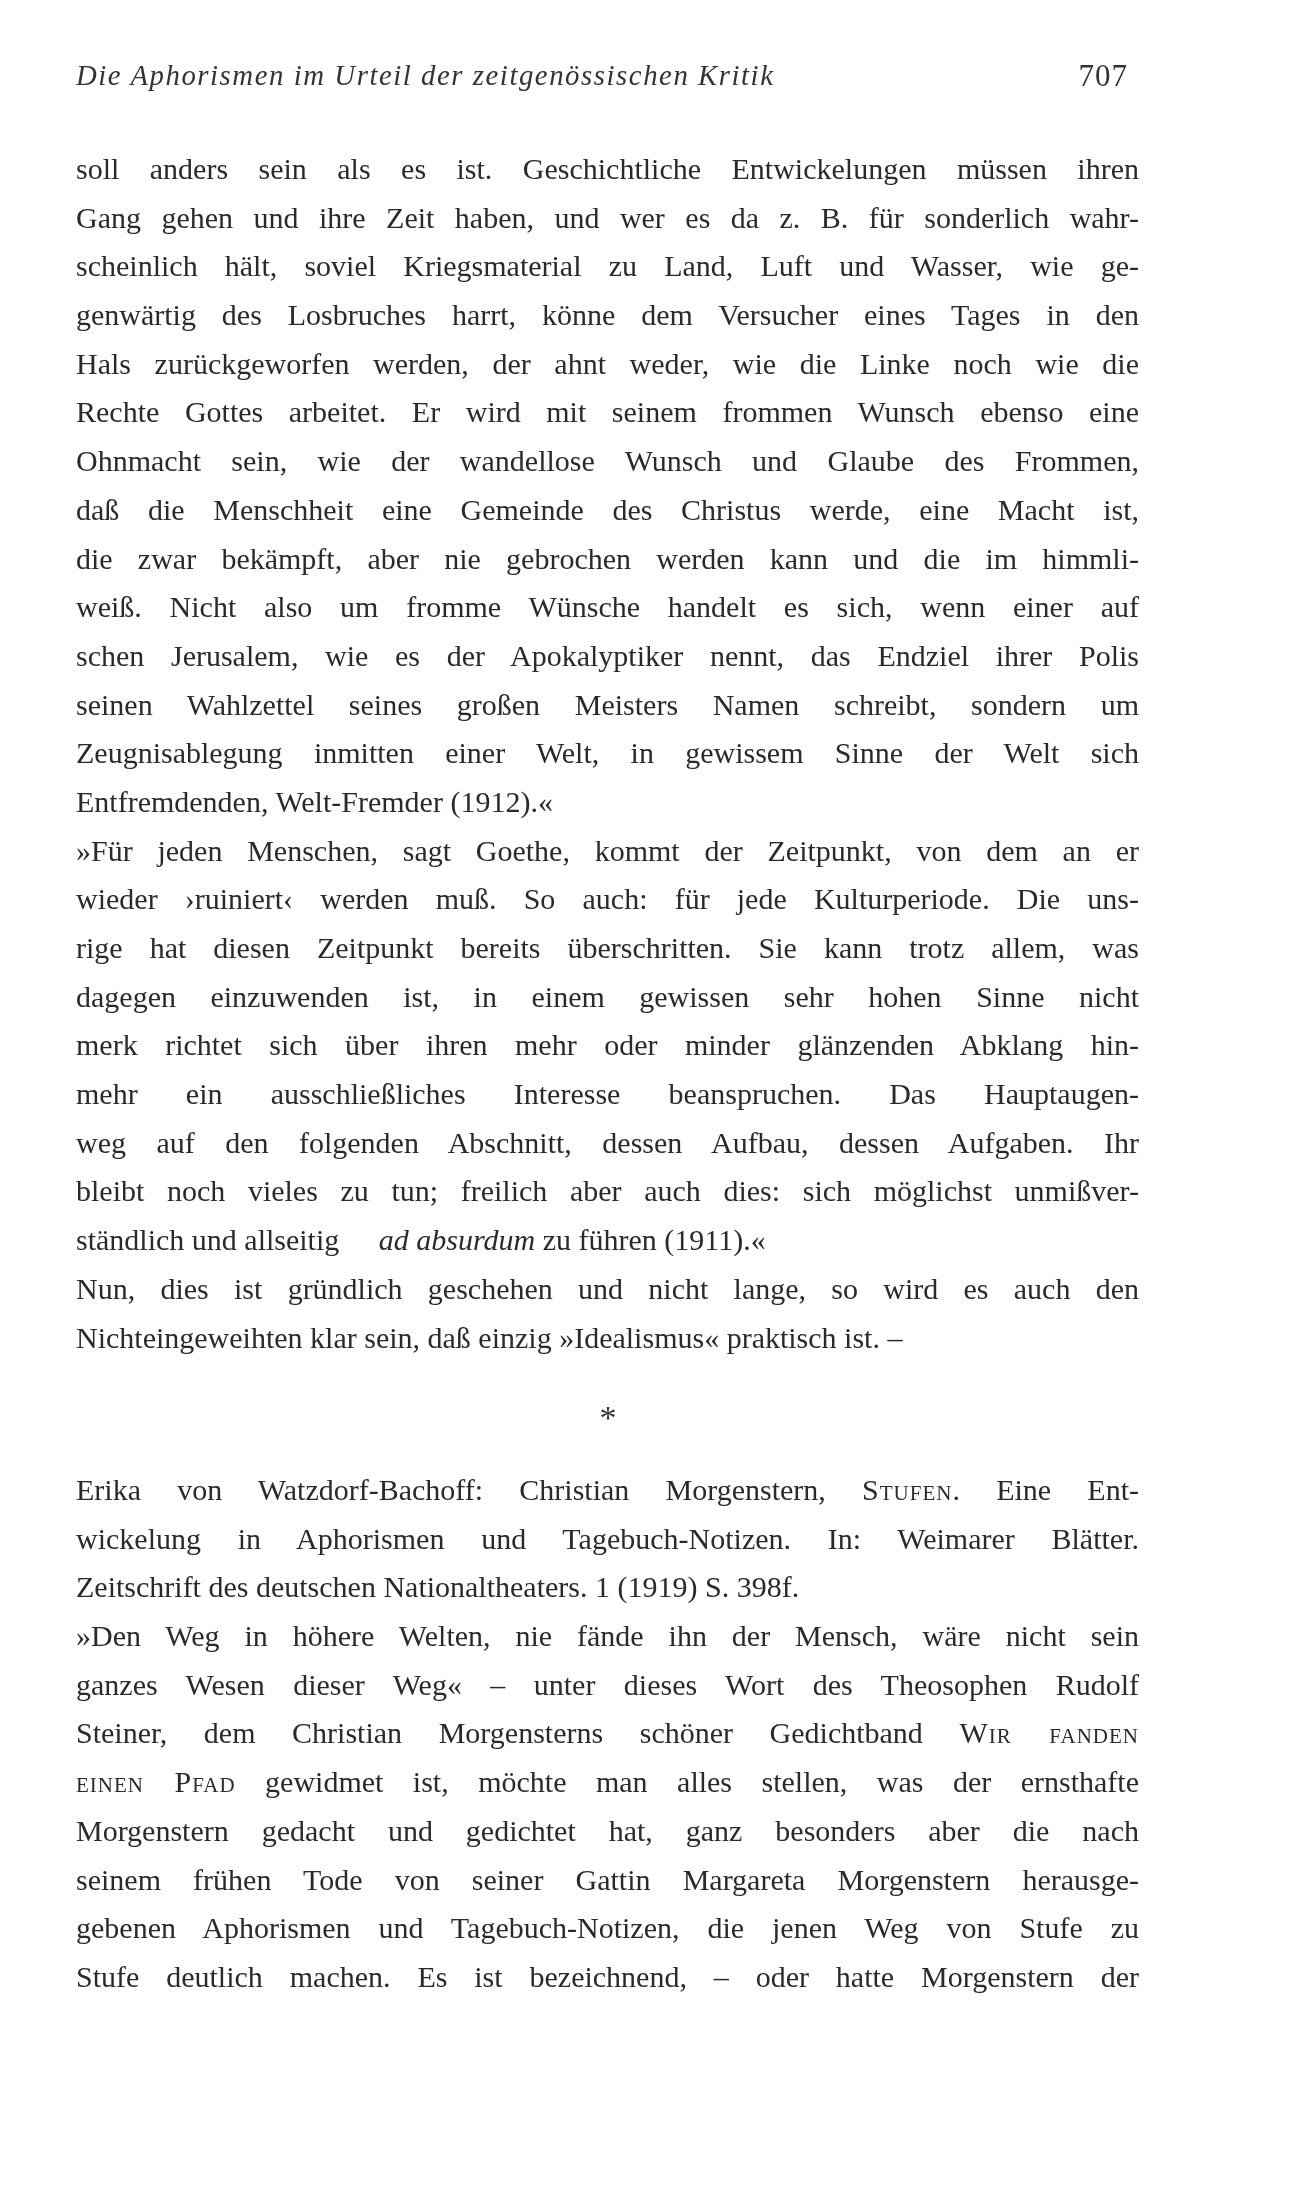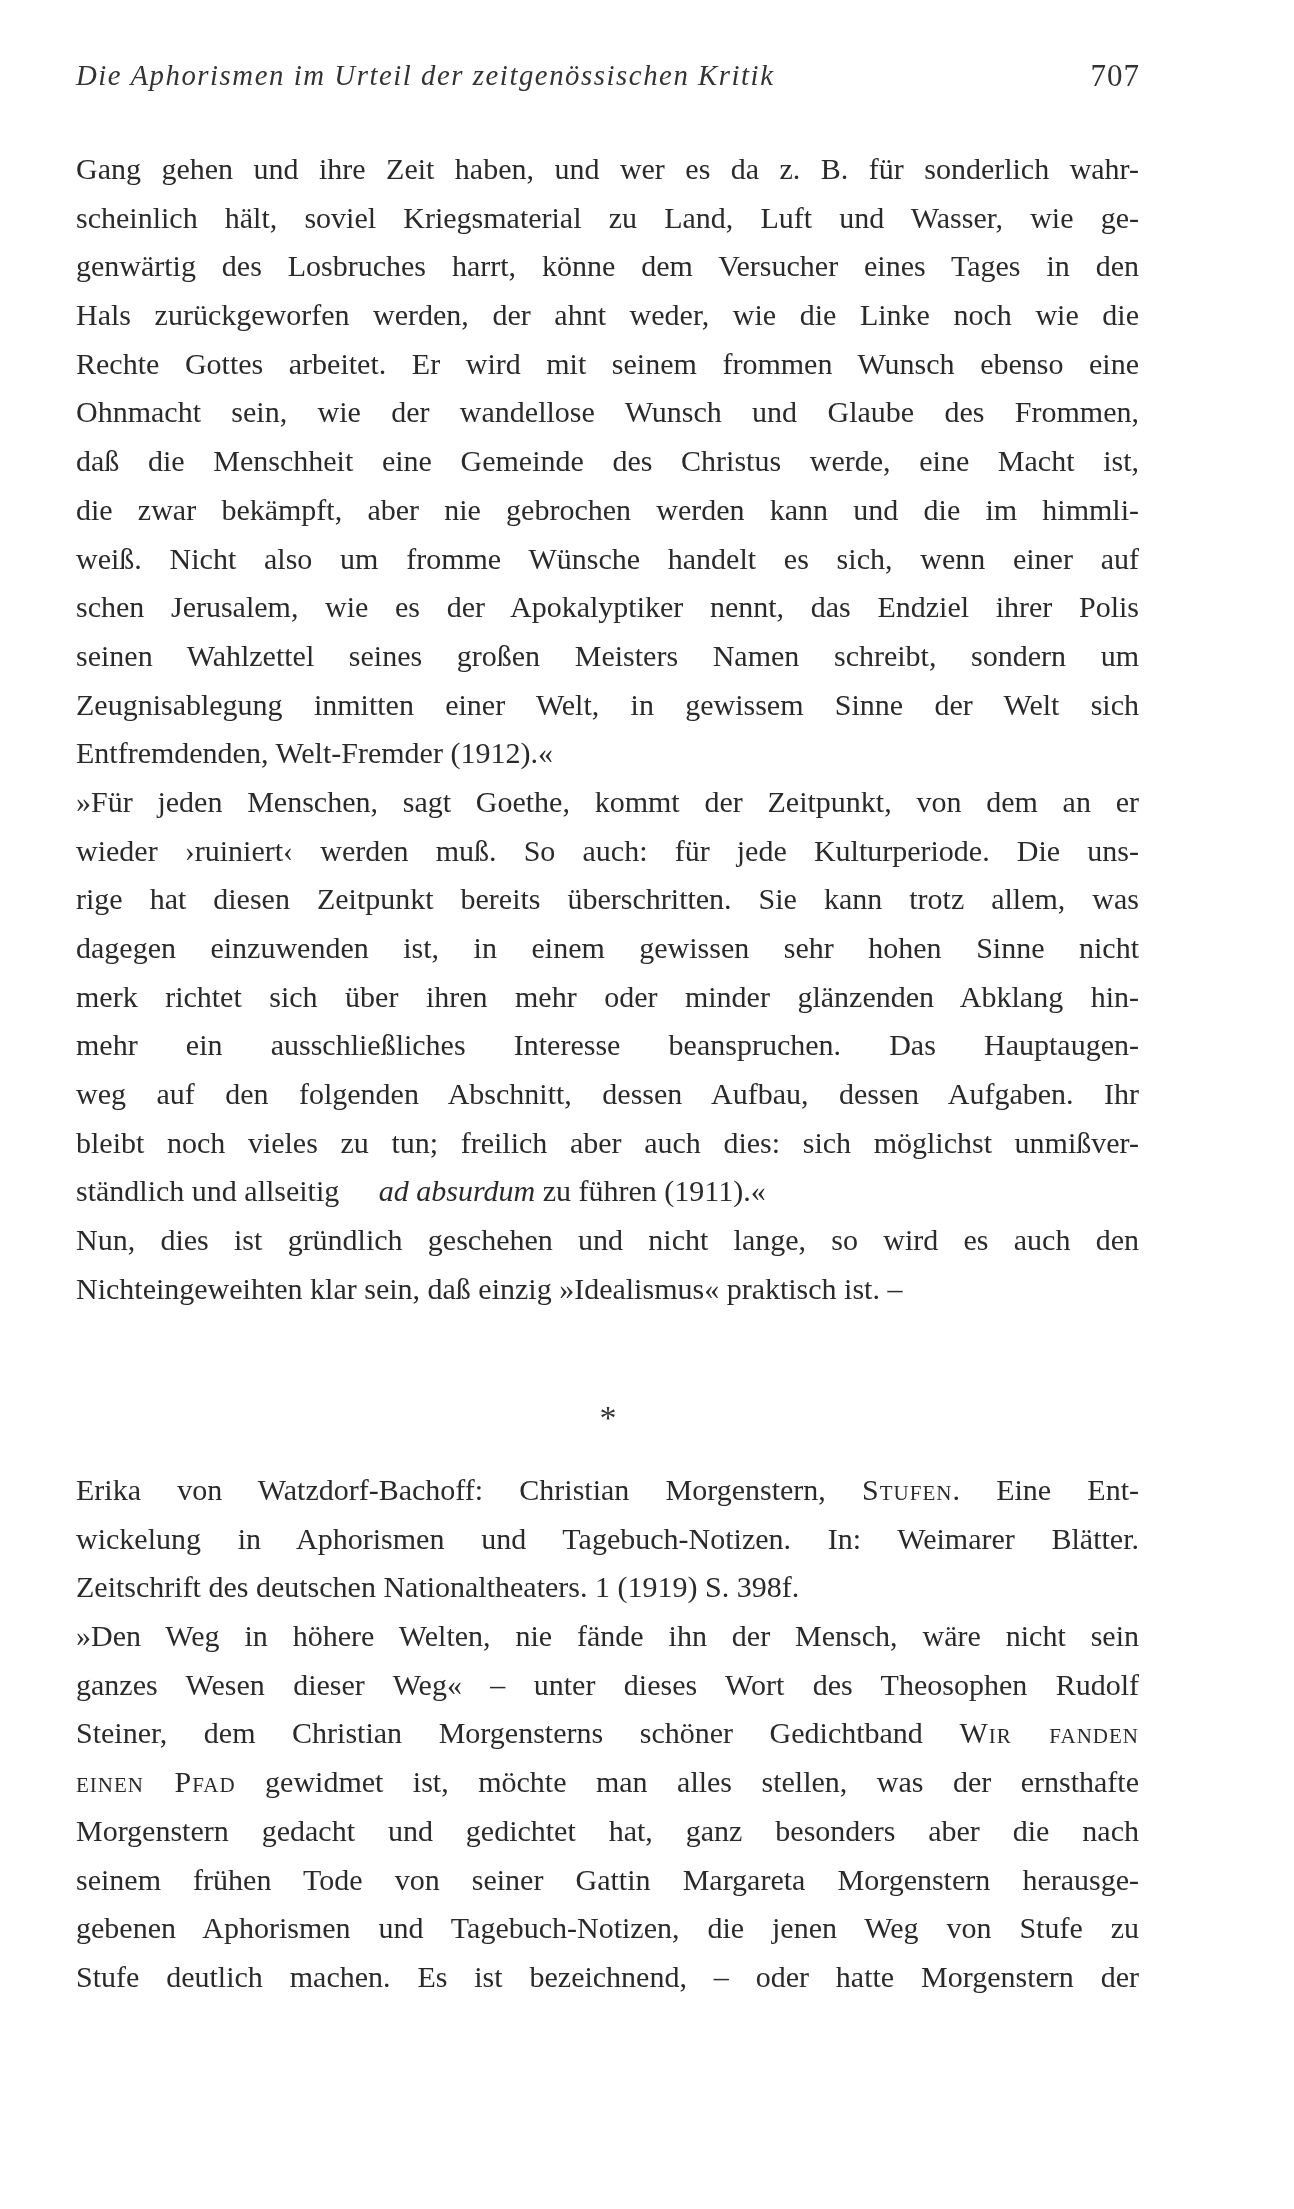--- a/index.html
+++ b/index.html
@@ -12,21 +12,21 @@
     position: absolute; left: 76px; top: 58px; width: 1064px; height: 44px; text-decoration: underline;
   }
   .running-title {
     position: absolute; left: 0; top: 0;
     font-style: italic; font-size: 30px; letter-spacing: 1.6px;
     color: #333;
     transform: scaleX(0.96); transform-origin: left top;
     white-space: nowrap;
   }
   .page-number {
-    position: absolute; right: 0; top: 0;
+    position: absolute; right: 12px; top: 0;
     font-size: 31px; letter-spacing: 1px; color: #333;
   }
   .col {
     position: absolute; left: 76px; width: 1063px;
     font-size: 30px;
   }
   .line {
     height: 48.7px; line-height: 48.7px;
     text-align: justify; text-align-last: justify;
     white-space: nowrap; overflow: visible;
@@ -43,20 +43,21 @@
 </style>
 </head>
 <body>
 
 <div class="running-head">
   <span class="running-title">Die Aphorismen im Urteil der zeitgenössischen Kritik</span>
   <span class="page-number">707</span>
 </div>
 
 <div class="col block-a">
+  <div class="line">soll anders sein als es ist. Geschichtliche Entwickelungen müssen ihren</div>
   <div class="line">Gang gehen und ihre Zeit haben, und wer es da z. B. für sonderlich wahr-</div>
   <div class="line">scheinlich hält, soviel Kriegsmaterial zu Land, Luft und Wasser, wie ge-</div>
   <div class="line">genwärtig des Losbruches harrt, könne dem Versucher eines Tages in den</div>
   <div class="line">Hals zurückgeworfen werden, der ahnt weder, wie die Linke noch wie die</div>
   <div class="line">Rechte Gottes arbeitet. Er wird mit seinem frommen Wunsch ebenso eine</div>
   <div class="line">Ohnmacht sein, wie der wandellose Wunsch und Glaube des Frommen,</div>
   <div class="line">daß die Menschheit eine Gemeinde des Christus werde, eine Macht ist,</div>
   <div class="line">die zwar bekämpft, aber nie gebrochen werden kann und die im himmli-</div>
   <div class="line">weiß. Nicht also um fromme Wünsche handelt es sich, wenn einer auf</div>
   <div class="line">schen Jerusalem, wie es der Apokalyptiker nennt, das Endziel ihrer Polis</div>

